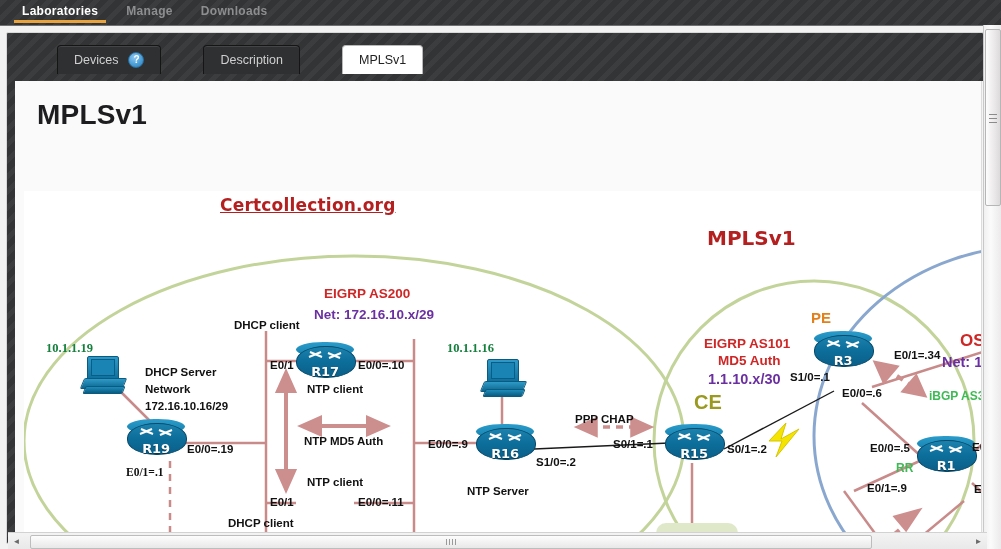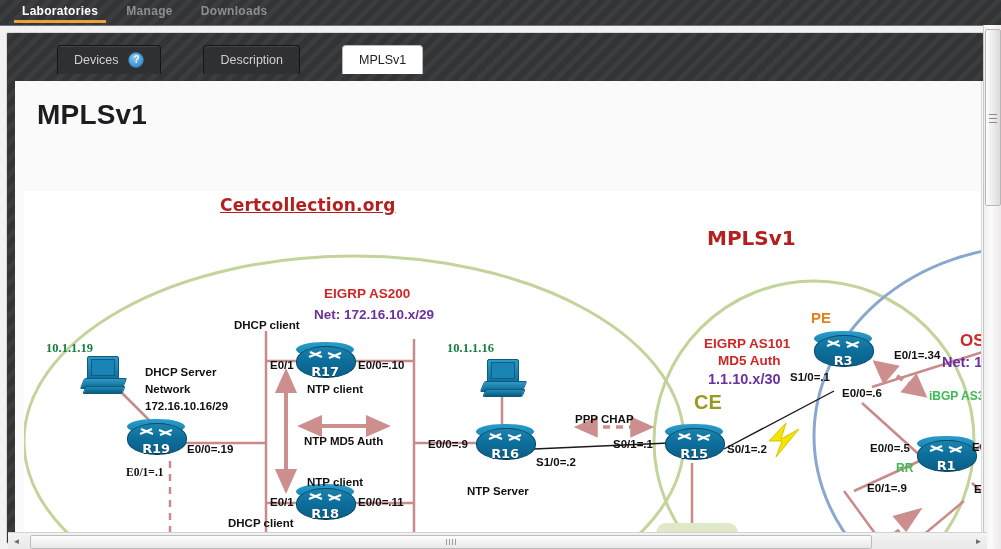--- a/index.html
+++ b/index.html
@@ -374,33 +374,20 @@
           <svg class="arrows" viewBox="0 0 36 12">
               <g stroke="#fff" stroke-width="2" fill="none">
             <path d="M2 8 L14 3"></path>
                 <path d="M34 4 L22 9"></path>
                 <path d="M3 3 L15 8"></path>
                 <path d="M33 9 L21 4"></path>
               </g>
             </svg>
           <div class="name">R17</div>
         </div>
-        <div class="router" style="left:272px;top:293px;">
-          <div class="top"></div>
-            <div class="body"></div>
-          <svg class="arrows" viewBox="0 0 36 12">
-              <g stroke="#fff" stroke-width="2" fill="none">
-            <path d="M2 8 L14 3"></path>
-                <path d="M34 4 L22 9"></path>
-                <path d="M3 3 L15 8"></path>
-                <path d="M33 9 L21 4"></path>
-              </g>
-            </svg>
-          <div class="name">R18</div>
-        </div>
         <div class="router" style="left:452px;top:233px;">
           <div class="top"></div>
             <div class="body"></div>
           <svg class="arrows" viewBox="0 0 36 12">
               <g stroke="#fff" stroke-width="2" fill="none">
             <path d="M2 8 L14 3"></path>
                 <path d="M34 4 L22 9"></path>
                 <path d="M3 3 L15 8"></path>
                 <path d="M33 9 L21 4"></path>
               </g>

